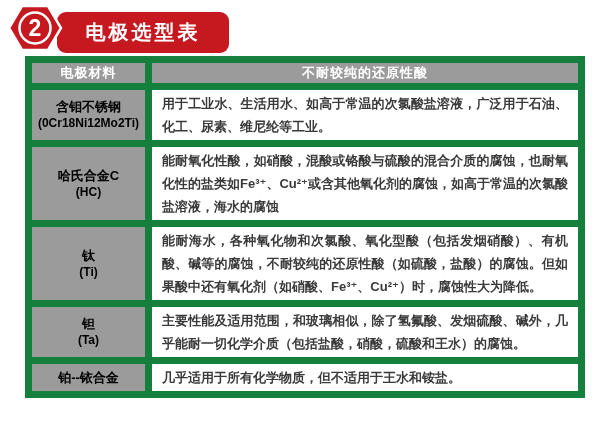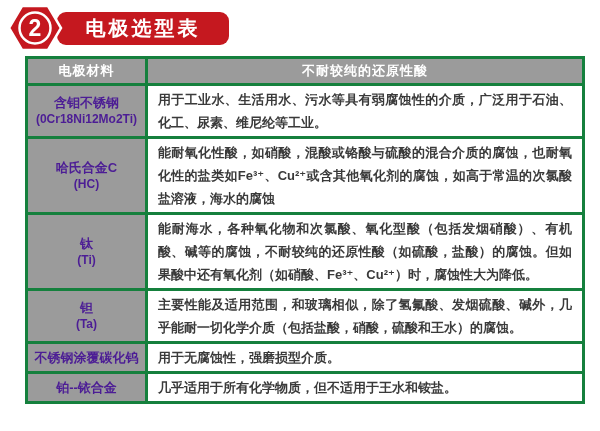--- a/index.html
+++ b/index.html
@@ -7,41 +7,41 @@
     width:600px;height:431px;background:#ffffff;overflow:hidden;
     font-family:"Liberation Sans","DejaVu Sans",sans-serif;
     -webkit-font-smoothing:antialiased;
   }
   .page{position:relative;width:600px;height:431px;}
 
   
   .header{position:relative;height:56px;}
   .title-pill{
     position:absolute;left:57px;top:12px;z-index:1;
-    min-width:172px;height:33px;border-radius:9px;
+    min-width:172px;height:41px;border-radius:9px;
     background:var(--red,#c5181f);
     color:#fff;font-size:20px;font-weight:bold;letter-spacing:3px;
     display:flex;align-items:center;justify-content:center;
     padding:0 14px;box-sizing:border-box;
   }
   .hex-badge{position:absolute;left:7px;top:3px;width:56px;height:50px;z-index:2;}
 
   
   table.sel{
     margin-left:25px;width:560px;
     border-collapse:collapse;table-layout:fixed;
     border:2px solid #575757;
   }
-  table.sel th, table.sel td{border:3px solid #15803d;box-sizing:border-box;}
+  table.sel th, table.sel td{border:7px solid #15803d;box-sizing:border-box;}
   th.hdr{
     background:var(--gray,#9b9b9b);color:#fff;
     font-size:13px;font-weight:bold;height:27px;letter-spacing:1px;
   }
   td.mat{
-    background:var(--gray,#9b9b9b);color:#4c1d95;
+    background:var(--gray,#9b9b9b);color:#000000;
     text-align:center;vertical-align:middle;
     font-size:13px;font-weight:bold;line-height:17px;padding:4px 2px;
   }
   td.mat .sub{display:block;font-size:12px;font-weight:bold;}
   td.desc{
     background:#fff;color:var(--text,#3a3a3a);
     font-size:13px;font-weight:600;line-height:23px;
     padding:2px 10px;text-align:justify;vertical-align:middle;
   }
   .col-mat{width:120px;}
@@ -72,21 +72,21 @@
         <th class="hdr">电极材料</th>
         <th class="hdr">不耐较纯的还原性酸</th>
       </tr>
     </thead>
     <tbody>
     <tr>
       <td class="mat">
         <span>含钼不锈钢</span>
         <span class="sub">(0Cr18Ni12Mo2Ti)</span>
       </td>
-      <td class="desc">用于工业水、生活用水、污水等具有弱腐蚀性的介质，广泛用于石油、化工、尿素、维尼纶等工业。</td>
+      <td class="desc">用于工业水、生活用水、如高于常温的次氯酸盐溶液，广泛用于石油、化工、尿素、维尼纶等工业。</td>
     </tr>
 
 
     <tr>
       <td class="mat">
         <span>哈氏合金C</span>
         <span class="sub">(HC)</span>
       </td>
       <td class="desc">能耐氧化性酸，如硝酸，混酸或铬酸与硫酸的混合介质的腐蚀，也耐氧化性的盐类如Fe³⁺、Cu²⁺或含其他氧化剂的腐蚀，如高于常温的次氯酸盐溶液，海水的腐蚀</td>
     </tr>
@@ -100,27 +100,20 @@
     </tr>
 
     <tr>
       <td class="mat">
         <span>钽</span>
         <span class="sub">(Ta)</span>
       </td>
       <td class="desc">主要性能及适用范围，和玻璃相似，除了氢氟酸、发烟硫酸、碱外，几乎能耐一切化学介质（包括盐酸，硝酸，硫酸和王水）的腐蚀。</td>
     </tr>
 
-    <tr>
-      <td class="mat">
-        <span>不锈钢涂覆碳化钨</span>
-        
-      </td>
-      <td class="desc">用于无腐蚀性，强磨损型介质。</td>
-    </tr>
 
     <tr>
       <td class="mat">
         <span>铂--铱合金</span>
         
       </td>
       <td class="desc">几乎适用于所有化学物质，但不适用于王水和铵盐。</td>
     </tr>
   </tbody>
   </table>

